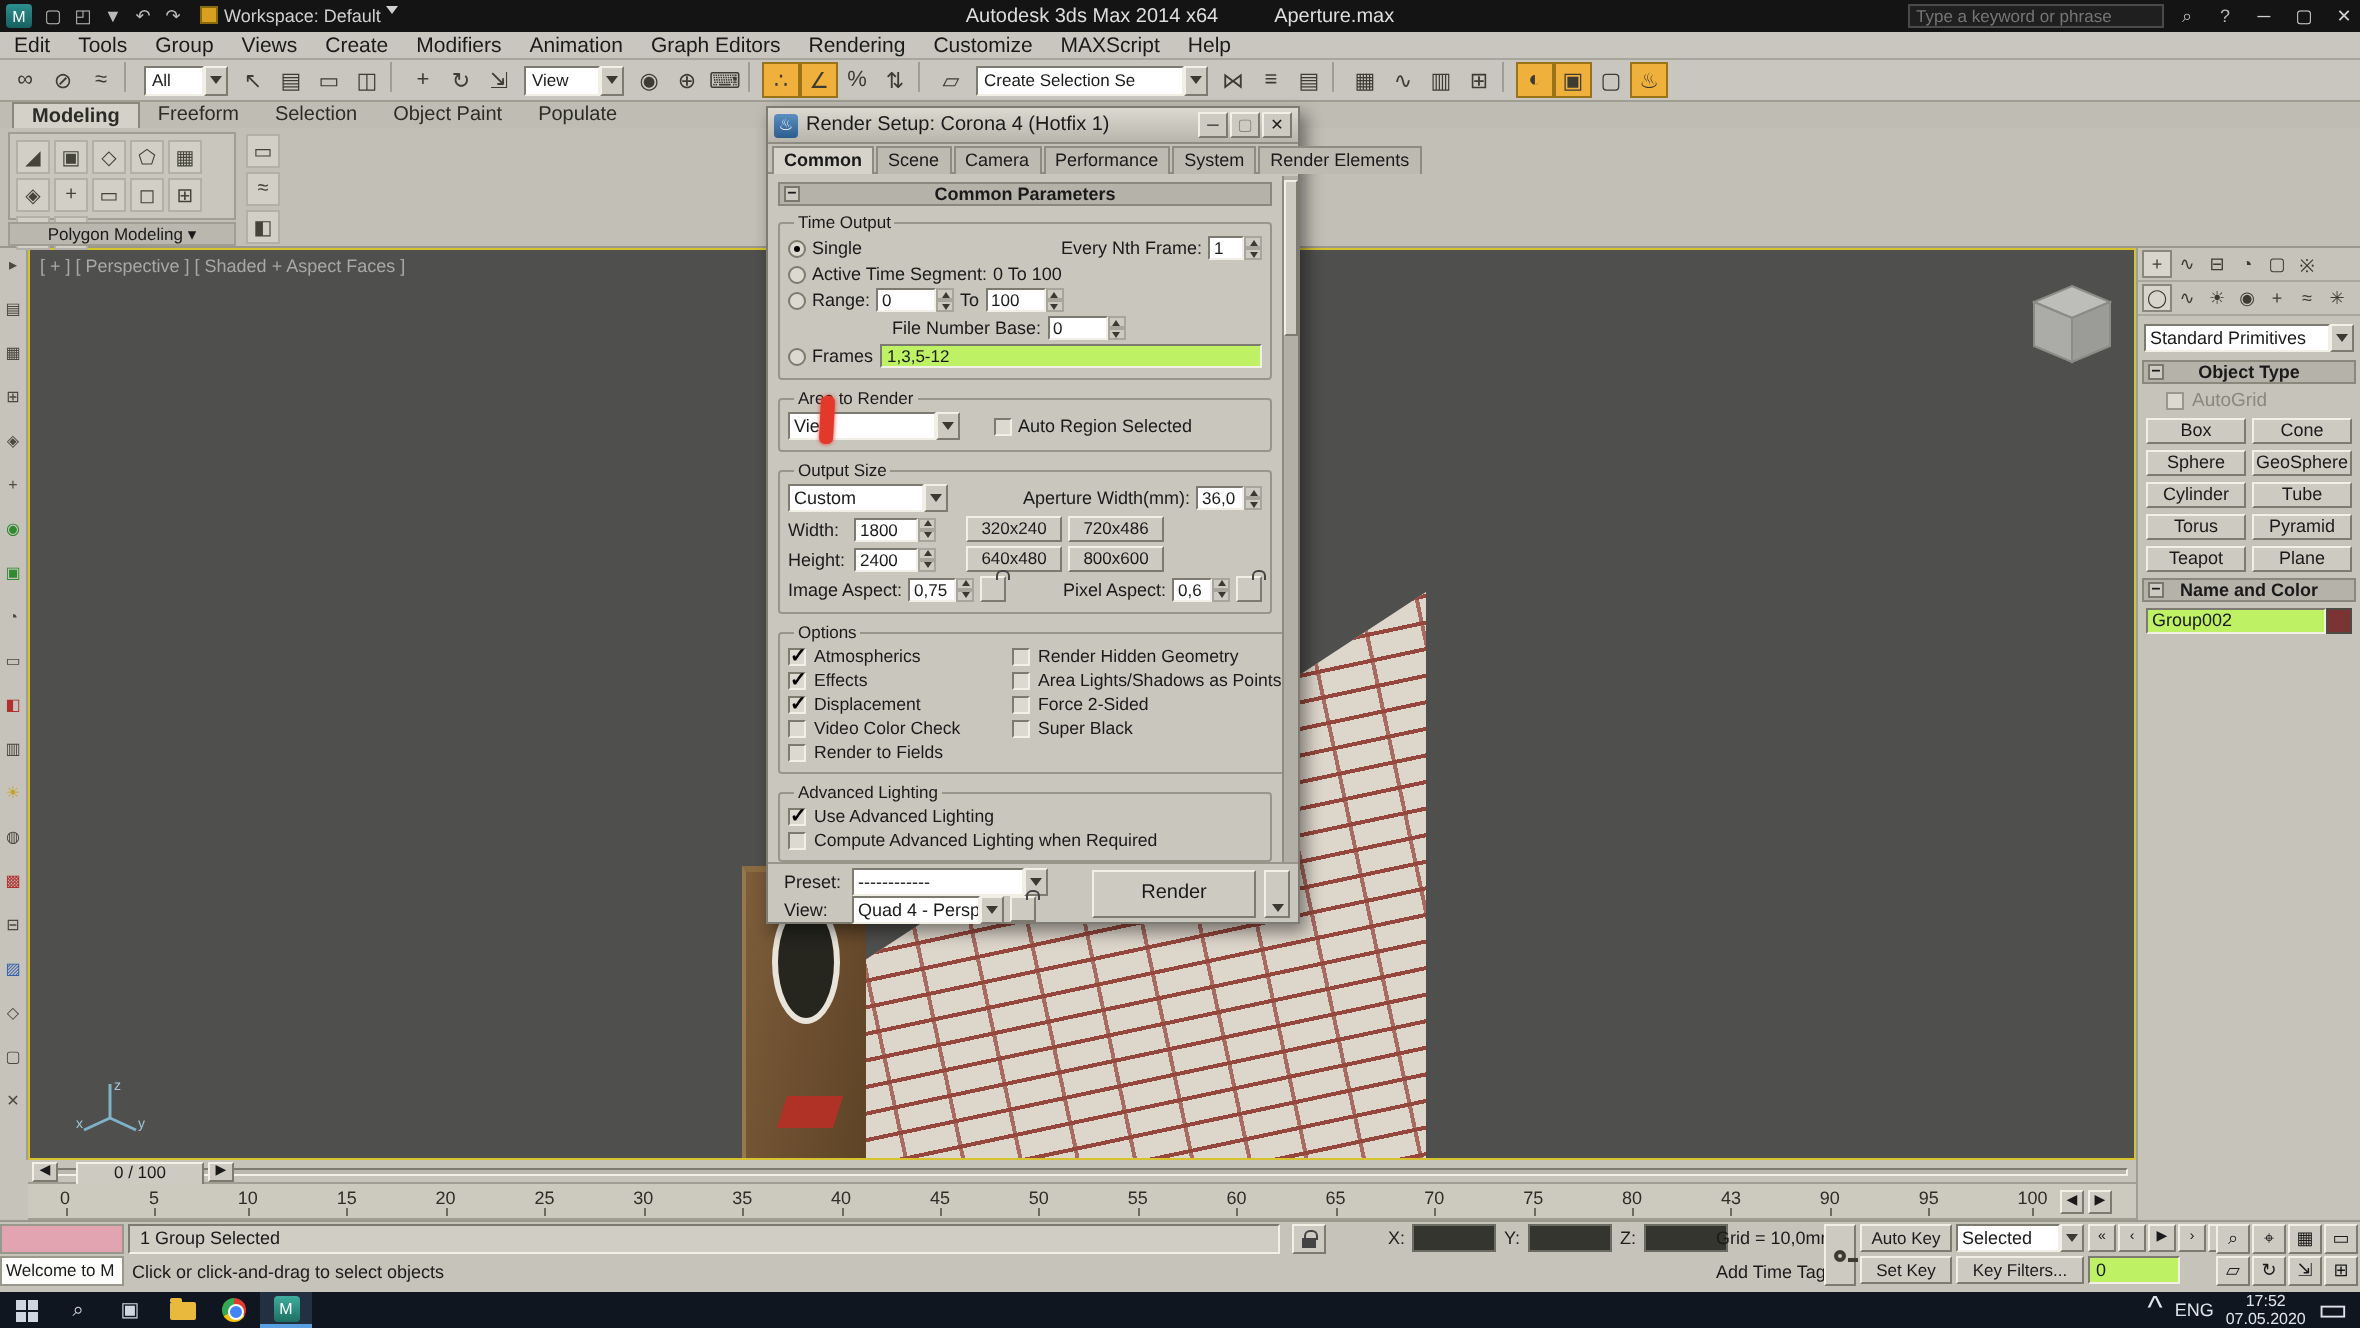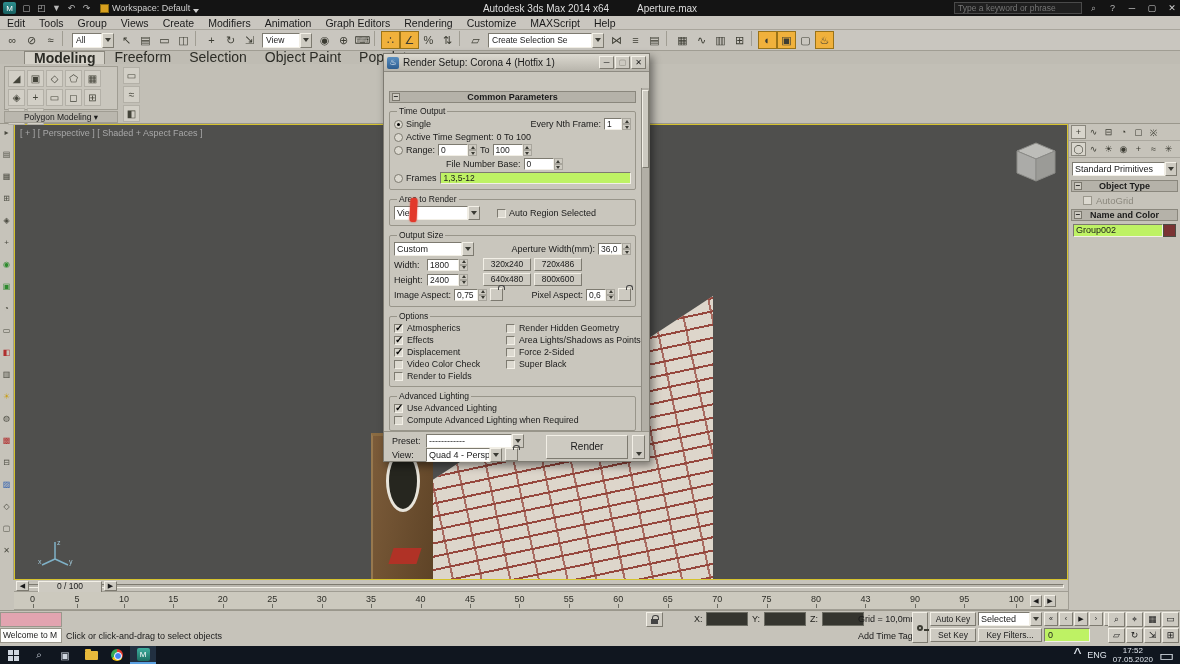--- a/index.html
+++ b/index.html
@@ -5,41 +5,41 @@
   *{box-sizing:border-box;margin:0;padding:0}
   html,body{width:1180px;height:664px;overflow:hidden;font-family:"Liberation Sans",sans-serif;background:#c6c3ba;color:#1a1a1a}
   .abs{position:absolute}
   
   .raised{background:#cdcac1;border:1px solid;border-color:#f2efe6 #7d7a70 #7d7a70 #f2efe6}
   .sunken{background:#bef264;border:1px solid;border-color:#7d7a70 #f2efe6 #f2efe6 #7d7a70}
   
   #titlebar{left:0;top:0;width:1180px;height:16px;background:#141414;color:#c9c9c9;display:flex;align-items:center;font-size:10px;z-index:30}
   #titlebar .appico{width:13px;height:12px;background:linear-gradient(#2e8f8f,#176060);color:#fff;font-size:8px;display:flex;align-items:center;justify-content:center;margin:0 3px;border-radius:2px}
   .qicon{width:15px;height:13px;display:flex;align-items:center;justify-content:center;font-size:9px;color:#b9b9b9}
-  #workspace{display:flex;align-items:flex-end;gap:3px;margin-left:6px;color:#cfcfcf;font-size:9px}
+  #workspace{display:flex;align-items:flex-start;gap:3px;margin-left:6px;color:#cfcfcf;font-size:9px}
   #workspace .wbox{width:9px;height:9px;background:#d8a01f;border:1px solid #8a6a10}
   #wintitle{position:absolute;left:0;right:0;text-align:center;pointer-events:none;color:#dedede;font-size:10px}
   #wintitle span{margin:0 14px}
   #tsearch{margin-left:auto;display:flex;align-items:center;gap:4px}
   #tsearch input{width:128px;height:12px;background:#1f1f1f;border:1px solid #4a4a4a;color:#9a9a9a;font-size:8.5px;padding:0 3px}
   .winbtn{width:16px;height:13px;display:flex;align-items:center;justify-content:center;color:#cfcfcf;font-size:9px}
   
   #menubar{left:0;top:16px;width:1180px;height:14px;background:#c9c6bf;border-bottom:1px solid #a8a59c;display:flex;align-items:center;font-size:10.5px;z-index:29}
   .menuitem{padding:0 7px;height:14px;line-height:14px}
   
   #toolbar{left:0;top:30px;width:1180px;height:21px;background:#c9c6bf;border-bottom:1px solid #a09d93;display:flex;align-items:center;padding-left:3px;z-index:28}
   .tbicon{width:19px;height:18px;display:flex;align-items:center;justify-content:center;font-size:11px;color:#3c3c33;border:1px solid transparent}
   .tbicon.active{background:#f0b13c;border-color:#9a7318}
   .tbicon.sep{width:5px;border:none;border-left:1px solid #a09d93;height:15px;margin:0 2px}
   .tbdd{height:15px;display:flex;margin:0 3px}
   .tbdd .val{background:#fff;border:1px solid;border-color:#7d7a70 #f2efe6 #f2efe6 #7d7a70;font-size:8.5px;line-height:13px;padding:0 3px;white-space:nowrap;overflow:hidden}
   .ddbtn{width:12px;background:#cdcac1;border:1px solid;border-color:#f2efe6 #7d7a70 #7d7a70 #f2efe6;display:flex;align-items:center;justify-content:center}
   .arrow-dn{width:0;height:0;border-left:3px solid transparent;border-right:3px solid transparent;border-top:4px solid #3a3a33}
   
-  #ribbontabs{left:0;top:51px;width:1180px;height:13px;background:#bfbcb3;display:flex;align-items:flex-end;padding-left:24px;font-size:14px;z-index:27}
+  #ribbontabs{left:0;top:51px;width:1180px;height:13px;background:#bfbcb3;display:flex;align-items:flex-end;padding-left:6px;font-size:10px;z-index:27}
   .ribtab{padding:0 9px;height:13px;line-height:13px;color:#2c2c26}
   .ribtab.active{background:#d4d1c8;border:1px solid #8a877d;border-bottom:none;font-weight:bold}
   #ribbonbody{left:0;top:64px;width:1180px;height:60px;background:#c2bfb6;border-bottom:1px solid #9a978c;z-index:26}
   #polypanel{position:absolute;left:4px;top:2px;width:114px;height:44px;background:#c9c6bd;border:1px solid #a09d93;display:flex;flex-wrap:wrap;align-content:flex-start;padding:2px}
   .ribicon{width:17px;height:17px;display:flex;align-items:center;justify-content:center;font-size:10px;color:#44443a;border:1px solid #b3b0a7;margin:1px;background:#d2cfc6}
   #polytitle{position:absolute;left:4px;top:47px;width:114px;height:12px;background:#bab7ae;border:1px solid #a09d93;font-size:8.5px;text-align:center;line-height:10px}
   #ribside{position:absolute;left:122px;top:2px;width:20px;display:flex;flex-direction:column}
   
   #lefttb{left:0;top:124px;width:14px;height:456px;background:#c6c3ba;border-right:1px solid #a09d93;display:flex;flex-direction:column;align-items:center;padding-top:2px;z-index:25}
   .ltbi{width:12px;height:12px;font-size:8px;display:flex;align-items:center;justify-content:center;color:#4a4a40;margin-bottom:10px}
@@ -551,20 +551,33 @@
       </span>
   </div>
   <div class="rollout">
     <span class="minus">−</span>
     <span>Object Type</span>
   </div>
   <div id="autogrid">
     <span class="cb" style="border-color:#9a978c"></span>
     <span>AutoGrid</span>
   </div>
+  <div id="cp-btns">
+
+  <span class="cpbtn raised">Box</span>
+      <span class="cpbtn raised">Cone</span>
+      <span class="cpbtn raised">Sphere</span>
+      <span class="cpbtn raised">GeoSphere</span>
+      <span class="cpbtn raised">Cylinder</span>
+      <span class="cpbtn raised">Tube</span>
+      <span class="cpbtn raised">Torus</span>
+      <span class="cpbtn raised">Pyramid</span>
+      <span class="cpbtn raised">Teapot</span>
+      <span class="cpbtn raised">Plane</span>
+    </div>
   <div class="rollout">
     <span class="minus">−</span>
     <span>Name and Color</span>
   </div>
   <div id="namerow">
     <span id="namefield" class="sunken">Group002</span>
     <span id="swatch"></span>
   </div>
 </div>
 
@@ -599,20 +612,21 @@
       <span class="tick">95</span>
       <span class="tick">100</span>
     </div>
   <span class="rulbtn raised" style="right:26px">◀</span>
   <span class="rulbtn raised" style="right:12px">▶</span>
 </div>
 
 <div id="statusbar" class="abs">
   <div id="mx-top" class="abs"></div>
   <div id="mx-bot" class="abs">Welcome to M</div>
+  <div id="selfield" class="abs">1 Group Selected</div>
   <div id="prompt" class="abs">Click or click-and-drag to select objects</div>
   <div id="lockbtn" class="abs raised">
       <span class="locksh"></span>
     </div>
   <span class="abs coordlab" style="left:694px">X:</span>
   <span class="abs coordfield" style="left:706px"></span>
   <span class="abs coordlab" style="left:752px">Y:</span>
   <span class="abs coordfield" style="left:764px"></span>
   <span class="abs coordlab" style="left:810px">Z:</span>
   <span class="abs coordfield" style="left:822px"></span>
@@ -686,20 +700,29 @@
 <div id="dialog" class="abs">
   <div id="dlg-title">
     <span id="dlg-ico">♨</span>
     <span>Render Setup: Corona 4 (Hotfix 1)</span>
     <span id="dlg-btns">
       <span class="db raised">─</span>
       <span class="db raised" style="color:#8a877d">▢</span>
       <span class="db raised">✕</span>
     </span>
   </div>
+  <div id="dlg-tabs">
+
+  <span class="dtab active">Common</span>
+      <span class="dtab">Scene</span>
+      <span class="dtab">Camera</span>
+      <span class="dtab">Performance</span>
+      <span class="dtab">System</span>
+      <span class="dtab">Render Elements</span>
+    </div>
 
   <div id="dlg-body">
     <div class="rollhdr">
       <span class="minus">−</span>
       <span>Common Parameters</span>
     </div>
 
     <fieldset>
       <legend>Time Output</legend>
       <div class="frow">

